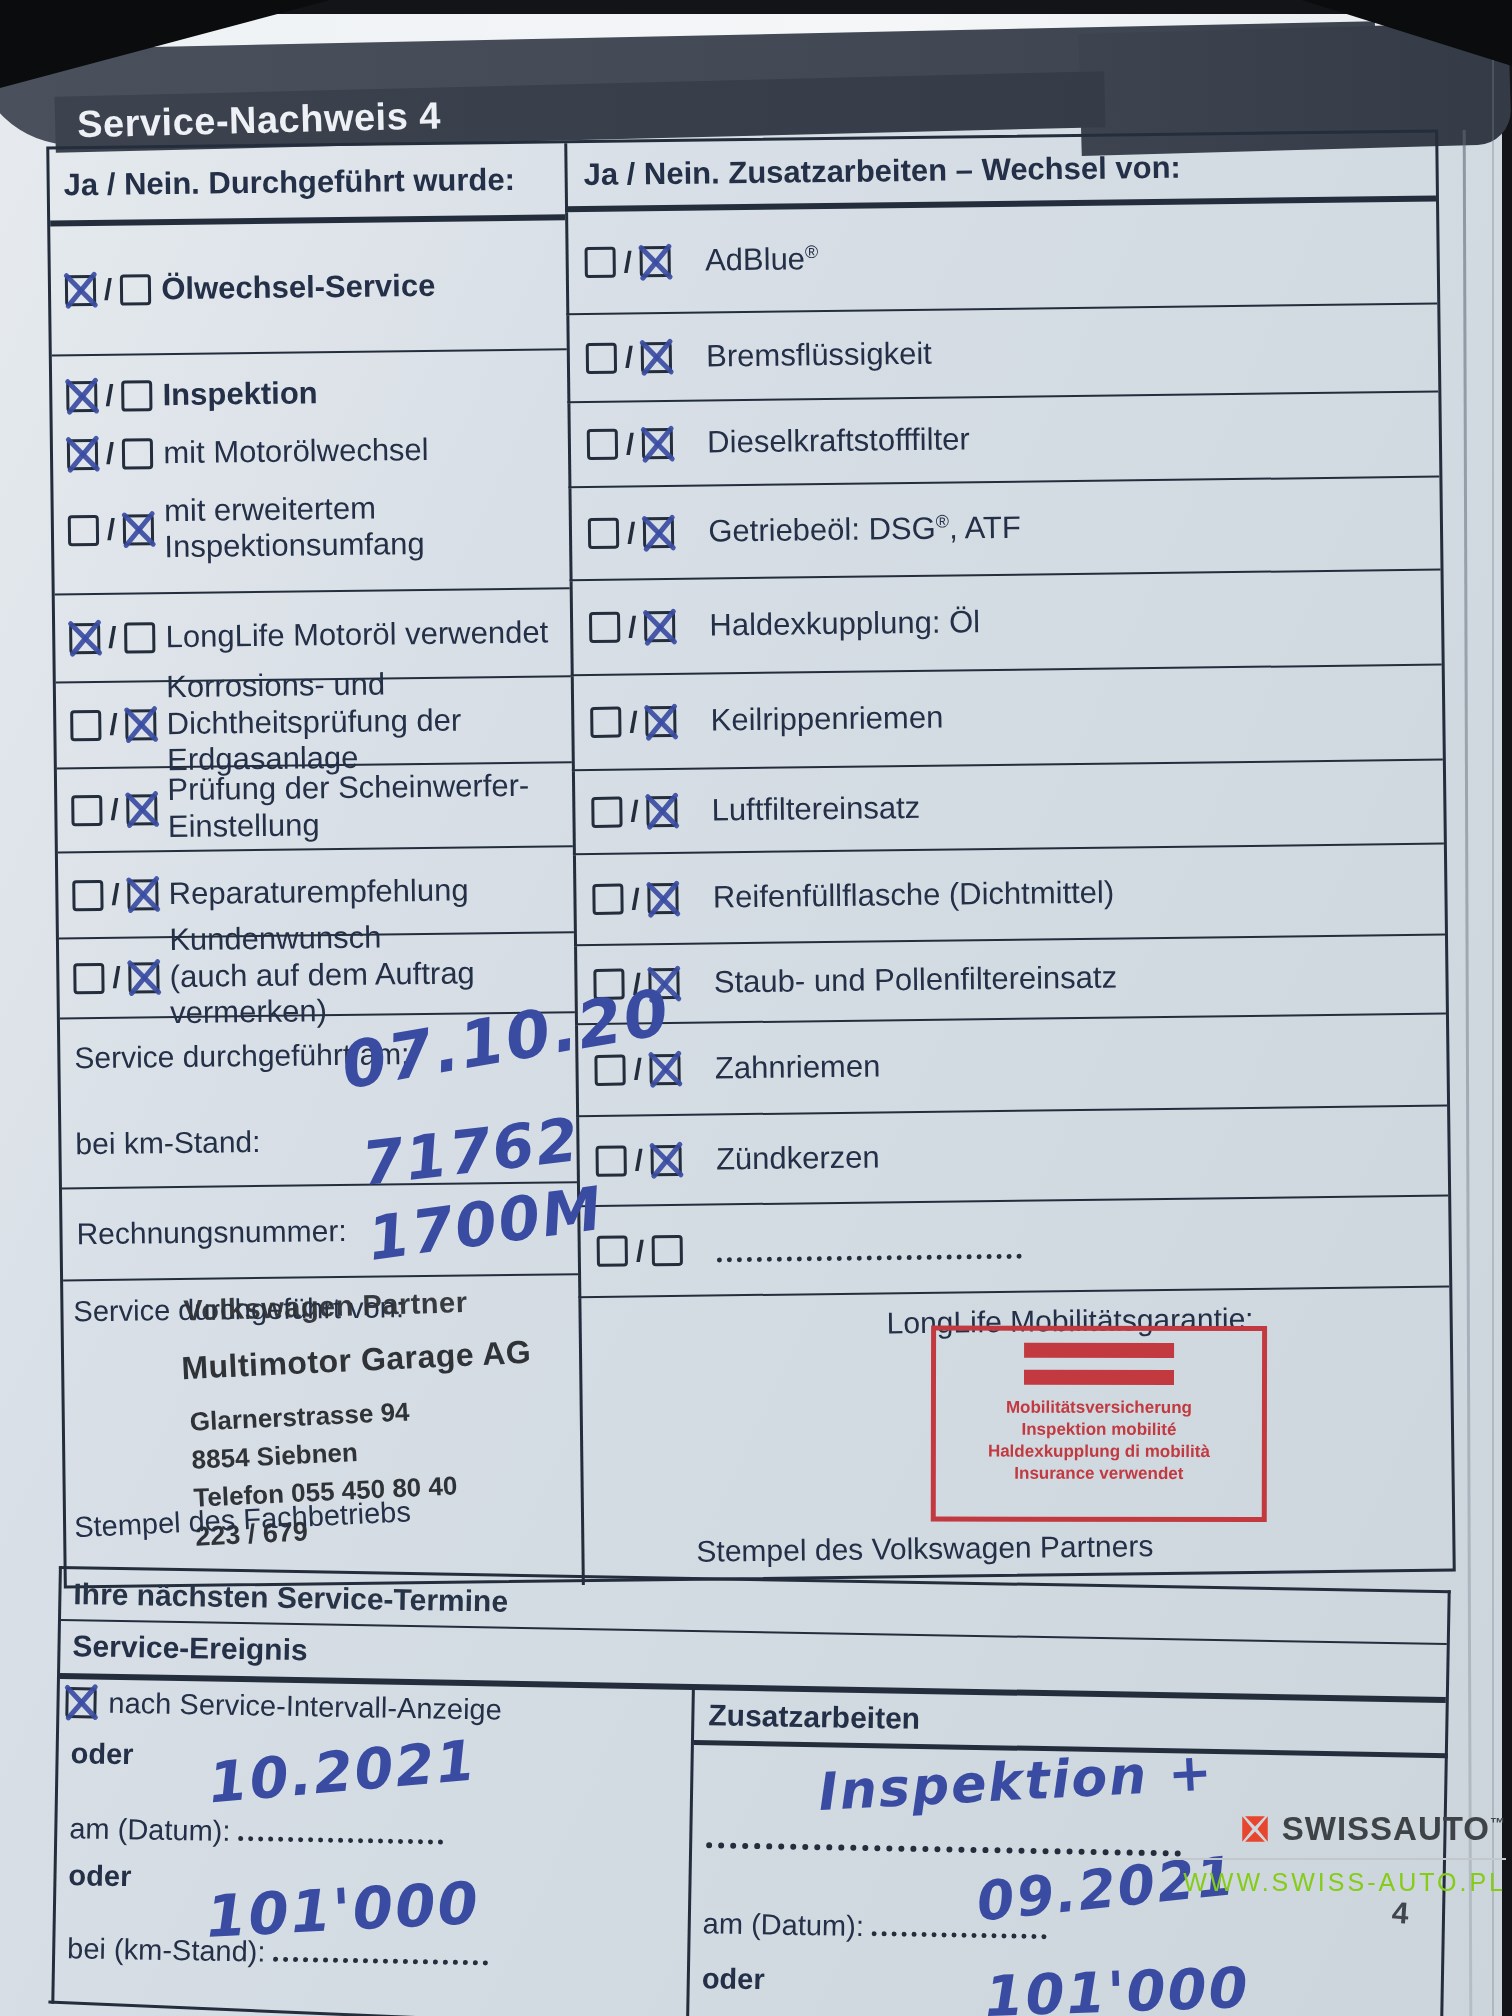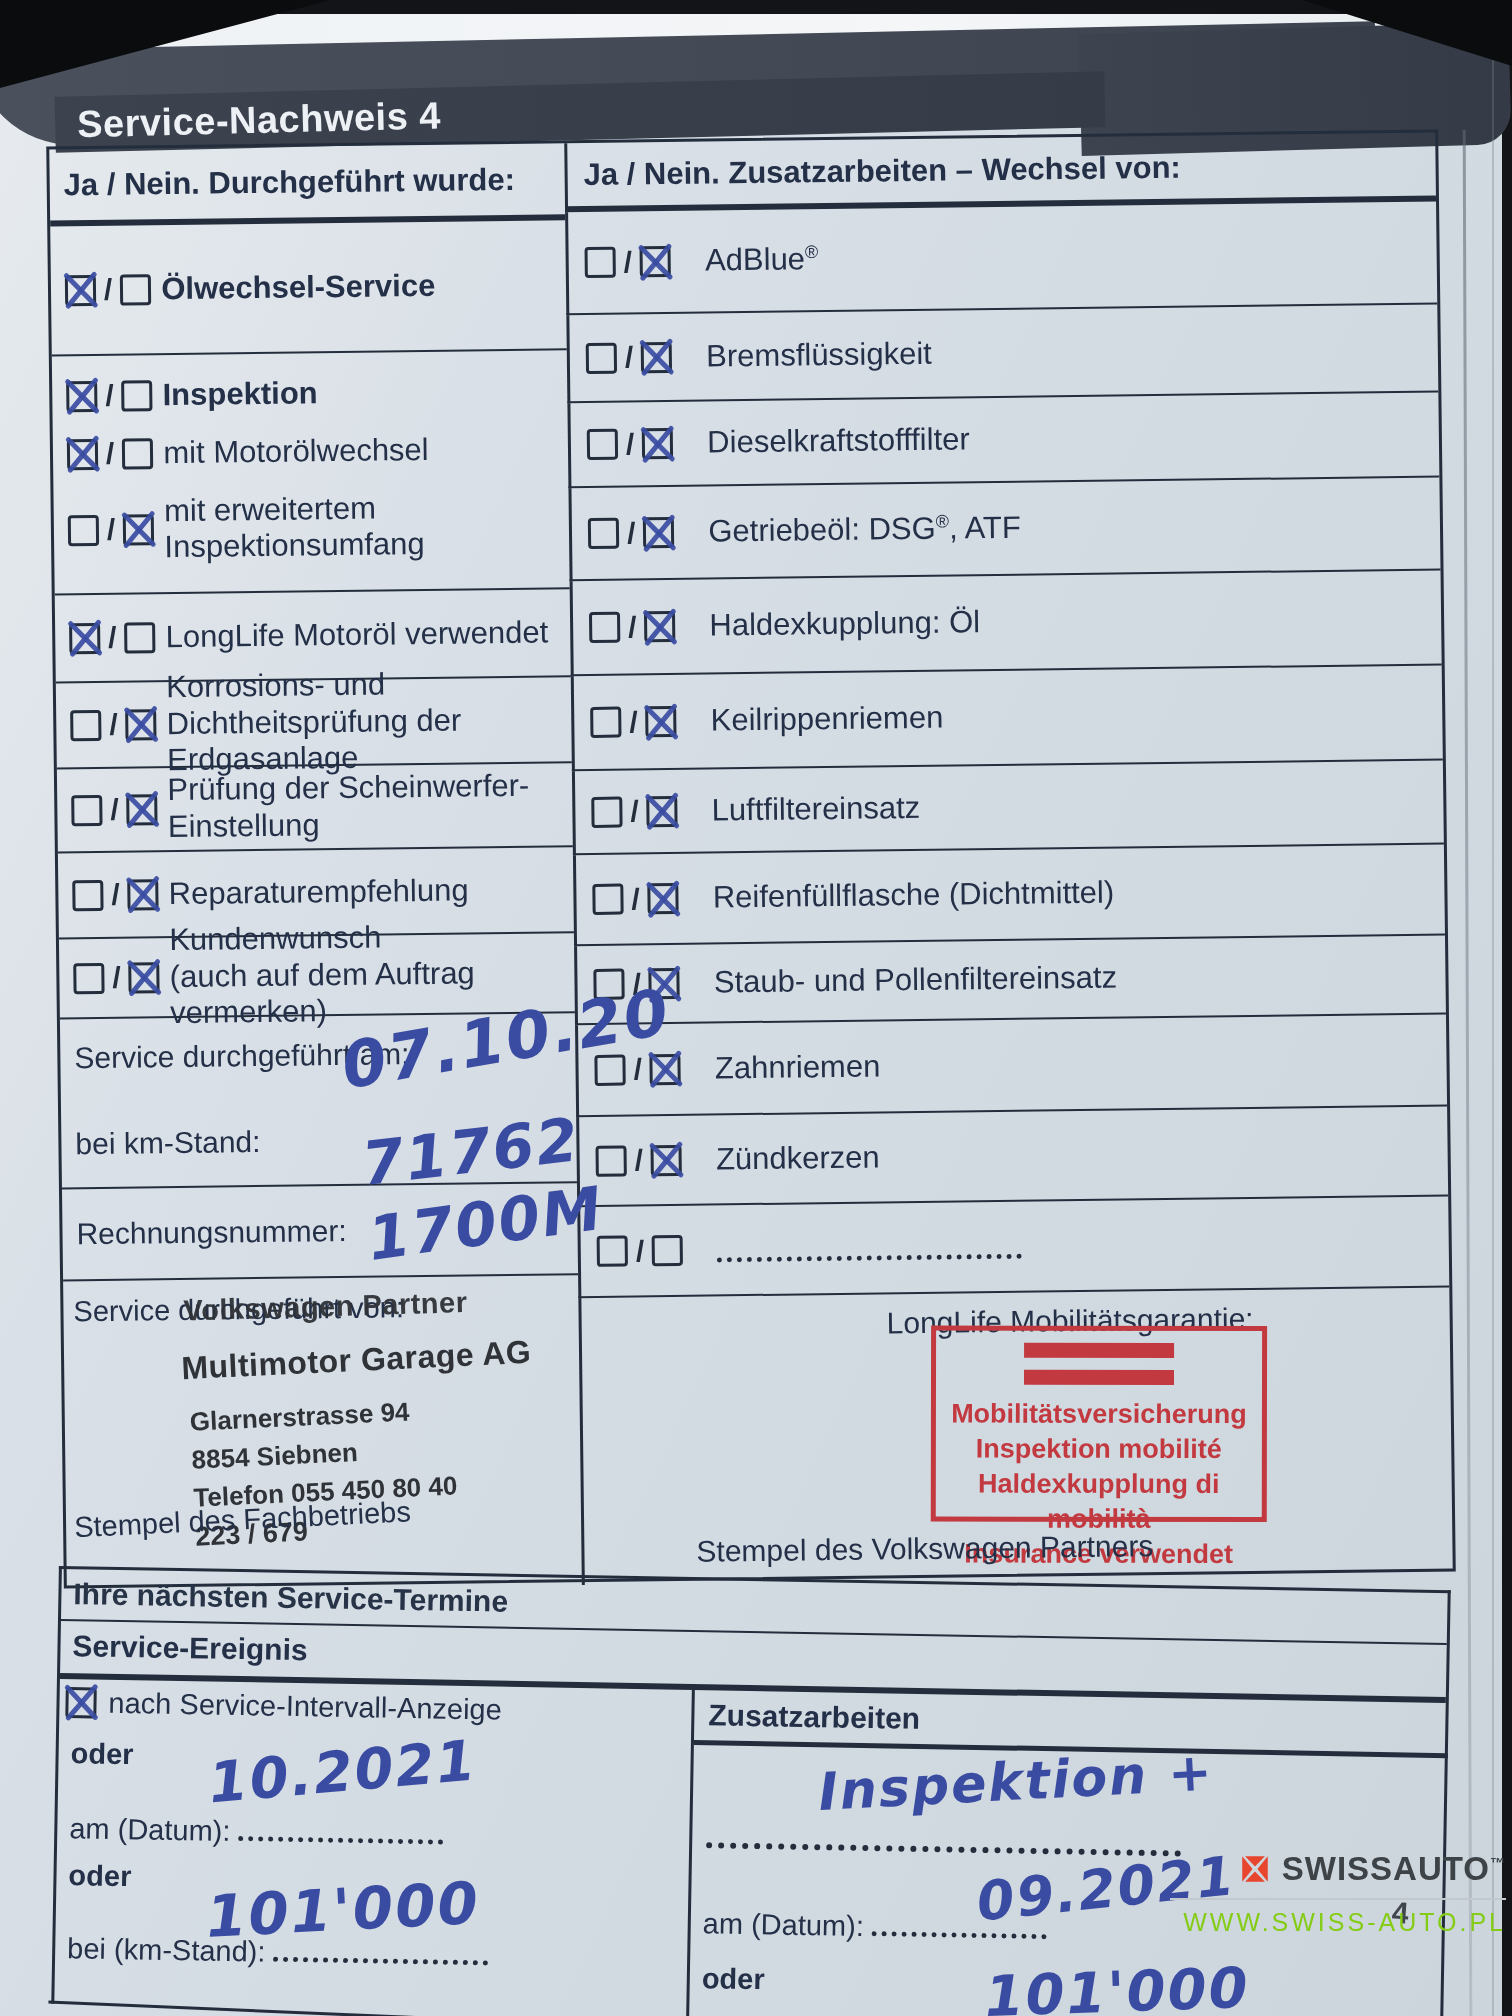--- a/index.html
+++ b/index.html
@@ -145,21 +145,21 @@
   .lbl-stempel{position:absolute;left:8px;top:224px;font-size:29px;color:var(--text);
     transform:rotate(-2deg);}
 
   
   .lbl-llm{position:absolute;left:305px;top:12px;font-size:30px;color:var(--text);}
   .redstamp{position:absolute;left:348px;top:34px;width:336px;height:196px;
     border:5px solid var(--red);transform:rotate(.8deg);box-sizing:border-box;
     text-align:center;color:var(--red);}
   .rbar{width:150px;height:15px;background:var(--red);margin:12px auto 4px;}
   .rtitle{font-size:34px;font-weight:800;letter-spacing:1px;}
-  .rlines{margin-top:12px;font-size:27px;font-weight:700;line-height:1.3;}
+  .rlines{margin-top:12px;font-size:17px;font-weight:700;line-height:1.3;}
   .lbl-stvwp{position:absolute;left:112px;top:238px;font-size:30px;color:var(--text);}
 
   
   .next{
     position:absolute;left:55px;top:1578px;width:1392px;height:438px;
     border:3px solid var(--line);border-bottom:none;
     transform:rotate(1deg);box-sizing:border-box;color:var(--text);
   }
   .n-title{position:absolute;left:0;right:0;top:0;height:50px;border-bottom:2.5px solid var(--line);
     display:flex;align-items:center;padding-left:12px;font-weight:700;font-size:30px;color:#273347;}
@@ -180,21 +180,21 @@
 
   .ink-nd1{left:150px;top:55px;font-size:56px;transform:rotate(-6deg);}
   .ink-nkm1{left:150px;top:192px;font-size:58px;transform:rotate(-4deg);}
   .ink-insp{left:125px;top:56px;font-size:52px;transform:rotate(-4deg);}
   .ink-nd2{left:285px;top:160px;font-size:54px;transform:rotate(-7deg);}
   .ink-nkm2{left:295px;top:262px;font-size:56px;transform:rotate(-3deg);}
 
   
   .pagenum{position:absolute;left:1392px;top:1896px;font-size:30px;color:#41464d;
     transform:rotate(4deg);font-weight:600;}
-  .wm{position:absolute;left:1170px;top:1850px;width:336px;}
+  .wm{position:absolute;left:1170px;top:1810px;width:336px;}
   .wm-row{display:flex;align-items:center;gap:10px;justify-content:flex-end;}
   .wm-brand{font-size:33px;font-weight:700;color:#3e4347;letter-spacing:1px;}
   .wm-brand sup{font-size:15px;font-weight:700;}
   .wm-line{height:2px;background:#c3c8cd;margin:10px 0 8px;}
   .wm-url{font-size:25px;color:#84cc16;letter-spacing:3px;text-align:right;}
 </style>
 </head>
 <body>
 
 <div class="stage">

